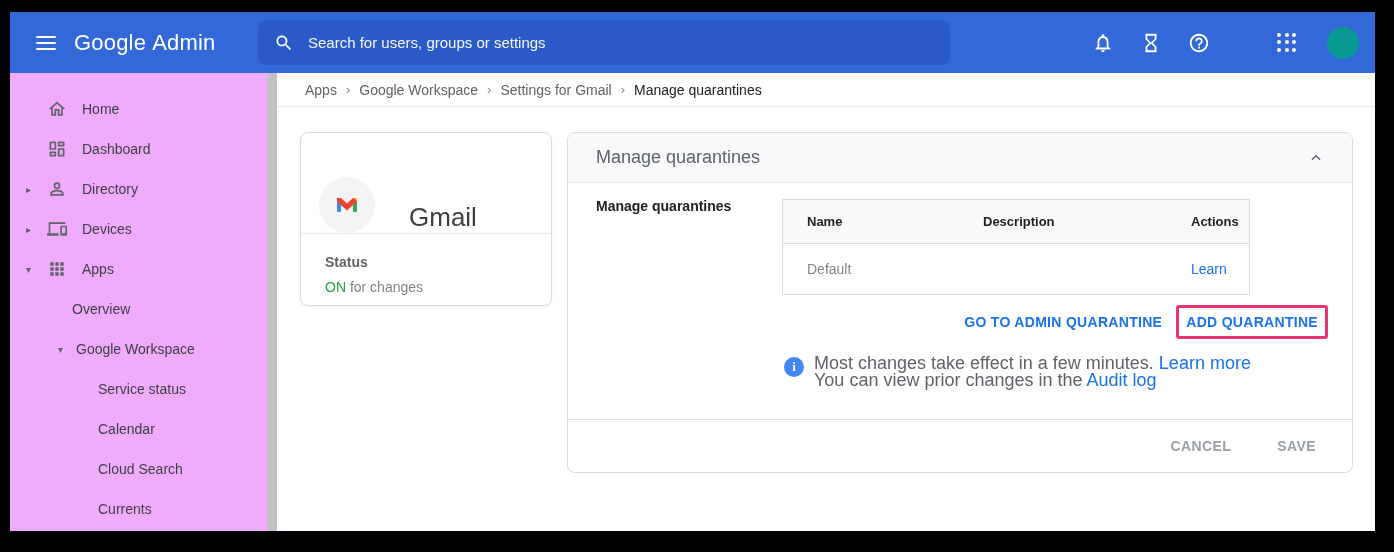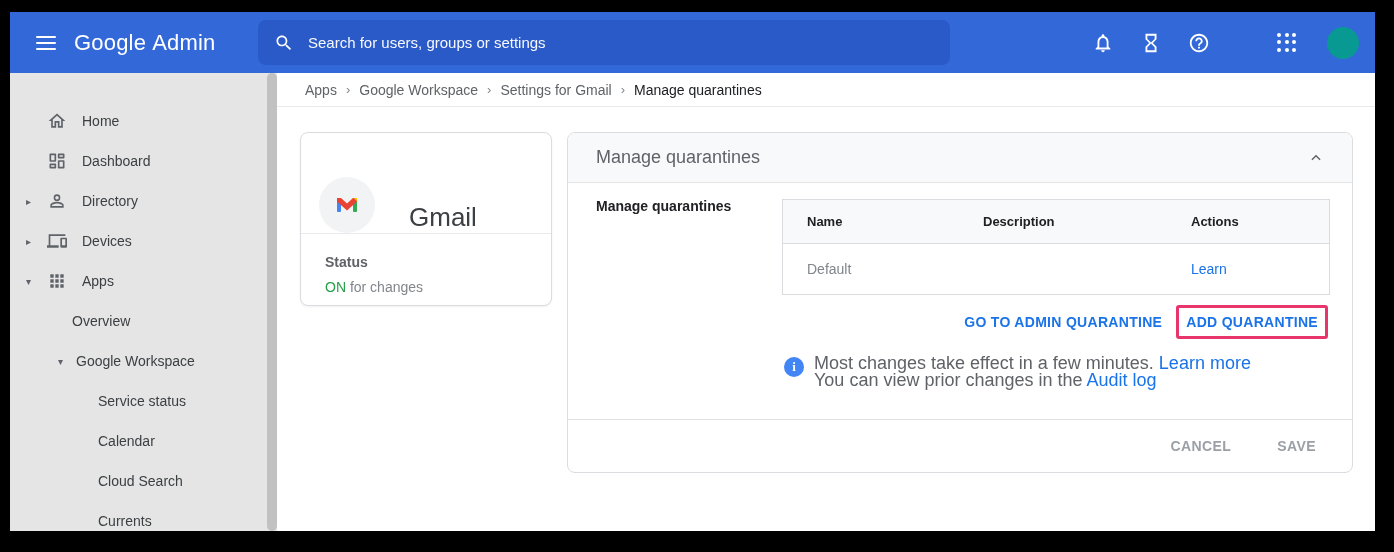--- a/index.html
+++ b/index.html
@@ -19,21 +19,21 @@
   .searchbar input { flex:1; margin-left:14px; background:transparent; border:none; outline:none; color:#fff; font-size:15px; font-family:"Liberation Sans", sans-serif; }
   .searchbar input::placeholder { color:rgba(255,255,255,.96); opacity:1; }
   .topbar-right { position:absolute; right:10px; top:0; height:61px; display:flex; align-items:center; gap:8px; }
   .tb-icon { width:40px; height:40px; display:flex; align-items:center; justify-content:center; cursor:pointer; }
   .apps-grid { display:grid; grid-template-columns:repeat(3,5px); grid-template-rows:repeat(3,5px); gap:2.5px; }
   .apps-grid i { width:4px; height:4px; border-radius:50%; background:#fff; }
   .avatar { width:32px; height:32px; border-radius:50%; background:#089a92; margin-left:12px; margin-right:6px; cursor:pointer; }
   .gap-wide { width:32px; }
 
   
-  .sidebar { position:absolute; left:0; top:61px; bottom:0; width:267px; background:#e5e5e5; padding-top:28px; overflow:hidden; }
+  .sidebar { position:absolute; left:0; top:61px; bottom:0; width:267px; background:#f0abfc; padding-top:16px; overflow:hidden; }
   .sb-scroll { position:absolute; right:0; top:0; bottom:0; width:10px; background:#c1c1c1; border-radius:6px; }
   .sb-row { height:40px; display:flex; align-items:center; color:#3c4043; font-size:14px; cursor:pointer; position:relative; }
   .sb-row .arrow { position:absolute; left:16px; width:10px; color:#5f6368; font-size:10px; }
   .sb-row .icn { position:absolute; left:36px; width:22px; height:22px; display:flex; align-items:center; justify-content:center; }
   .sb-row .lab0 { margin-left:72px; }
   .sb-row .lab1 { margin-left:62px; }
   .sb-row .arrow-gw { position:absolute; left:48px; color:#5f6368; font-size:10px; }
   .sb-row .labgw { margin-left:66px; }
   .sb-row .lab2 { margin-left:88px; }
 
@@ -57,21 +57,21 @@
   .status-on { color:#24a147; }
 
   
   .panel { position:absolute; left:290px; top:24px; width:786px; height:341px; background:#fff; border:1px solid #dadce0; border-radius:8px; overflow:hidden; }
   .panel-header { height:50px; background:#f8f9fa; border-bottom:1px solid #e6e6e6; display:flex; align-items:center; padding:0 24px 0 28px; }
   .panel-title { font-size:18px; color:#5f6368; flex:1; }
   .collapse-btn { width:24px; height:24px; display:flex; align-items:center; justify-content:center; cursor:pointer; }
 
   .section-label { position:absolute; left:28px; top:65px; font-size:14px; font-weight:bold; color:#202124; }
 
-  .q-table { position:absolute; left:214px; top:66px; width:548px; border:1px solid #dadce0; }
+  .q-table { position:absolute; left:214px; top:66px; width:468px; border:1px solid #dadce0; }
   .q-thead { height:44px; background:#f8f9fa; border-bottom:1px solid #dadce0; position:relative; }
   .q-thead span { position:absolute; top:14px; font-size:13px; font-weight:bold; color:#202124; }
   .q-th-name { left:24px; }
   .q-th-desc { left:200px; }
   .q-th-act { left:408px; }
   .q-row { height:50px; background:#fff; position:relative; }
   .q-cell-name { position:absolute; left:24px; top:17px; font-size:14px; color:#80868b; }
   .q-cell-desc { position:absolute; left:200px; top:17px; font-size:14px; color:#80868b; }
   .q-cell-act { position:absolute; left:408px; top:17px; font-size:14px; color:#1a73e8; cursor:pointer; }
 

